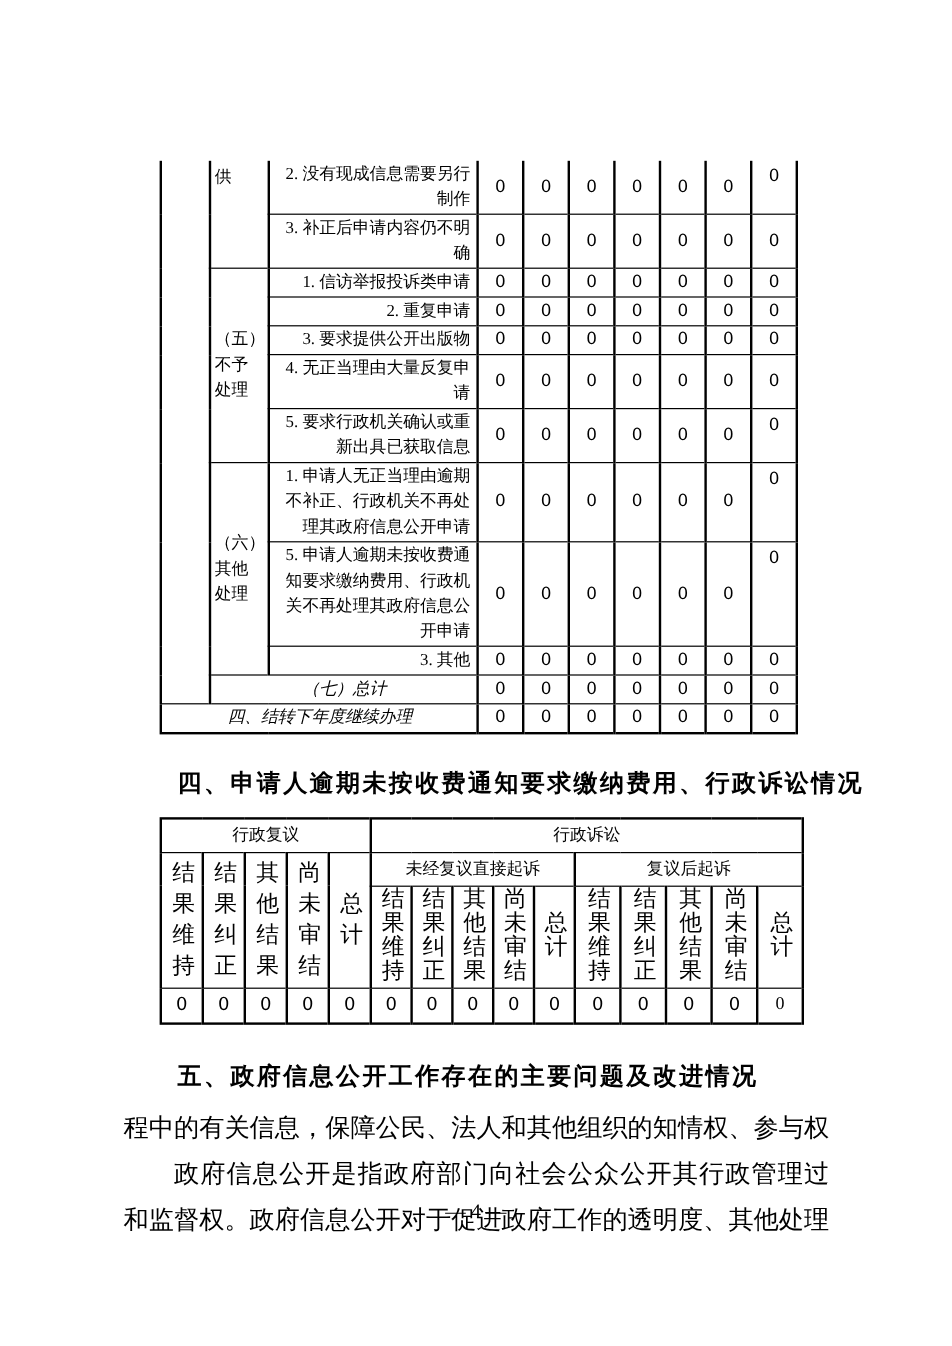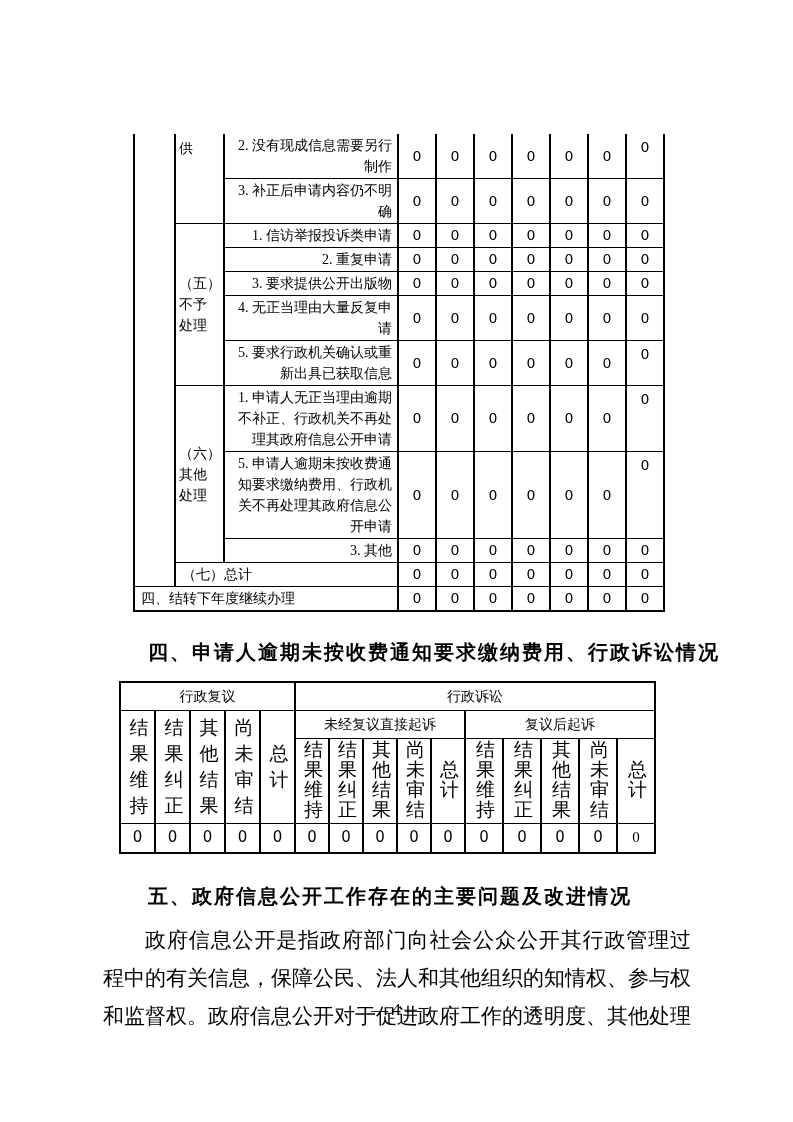--- a/index.html
+++ b/index.html
@@ -21,33 +21,33 @@
   td.num { font-family:"DejaVu Sans", sans-serif; font-size:14px; }
 
   
   .t1 { width:530px; margin-top:134px; margin-left:30px;
         border:2px solid #000; border-top:none; }
   .t1 tr.r1line { height:23px; }
   .t1 tr:first-child td { border-top:none; }
   .t1 td.lbl { text-align:right; padding-left:6px; word-break:break-all; }
   .t1 td.cat { text-align:left; padding:2px 3px; word-break:break-all; }
   .t1 td.cat-top { vertical-align:top; padding-top:4px; }
-  .t1 td.spanlbl { text-align:left; padding-left:6px; }
+  .t1 td.spanlbl { text-align:center; padding-left:6px;font-style:italic; }
   .t1 tr.tall td.num:last-child { vertical-align:top; padding-top:3px; }
 
   
   .sec-title {
     margin:25px 0 0 45px; font-family:"DejaVu Sans", sans-serif;
     font-weight:700; font-size:20px; line-height:30px; letter-spacing:2px;
     white-space:nowrap;
   }
   .sec-title.five { margin-top:27px; }
 
   
-  .t2 { width:535px; margin-top:14px; margin-left:16px; border:2px solid #000; }
+  .t2 { width:535px; margin-top:14px; margin-left:30px; border:2px solid #000; }
   .t2 tr.gr1 { height:28px; }
   .t2 tr.gr2 { height:28px; }
   .t2 tr.sub { height:82px; }
   .t2 tr.val { height:30px; }
   .t2 .vtext {
     display:inline-block; width:16px; word-break:break-all;
     font-size:19px; line-height:20px; letter-spacing:0;
   }
   .t2 .vtall .vtext { line-height:26px; }
   .t2 tr.val td { font-family:"DejaVu Sans", sans-serif; font-size:15px; }
@@ -277,21 +277,21 @@
             <td>0</td>
             <td>0</td>
             <td>0</td>
           </tr>
     </tbody>
       </table>
 
     <div class="sec-title five">五、政府信息公开工作存在的主要问题及改进情况</div>
 
     <div class="body-par">
+      <div class="pline">程中的有关信息，保障公民、法人和其他组织的知情权、参与权</div>
       <div class="pline first">政府信息公开是指政府部门向社会公众公开其行政管理过</div>
-      <div class="pline">程中的有关信息，保障公民、法人和其他组织的知情权、参与权</div>
       <div class="pline">和监督权。政府信息公开对于促进政府工作的透明度、其他处理</div>
     </div>
 
   </div>
 
   <div class="page-num">— 4 —</div>
 </div>
 
 </body></html>

